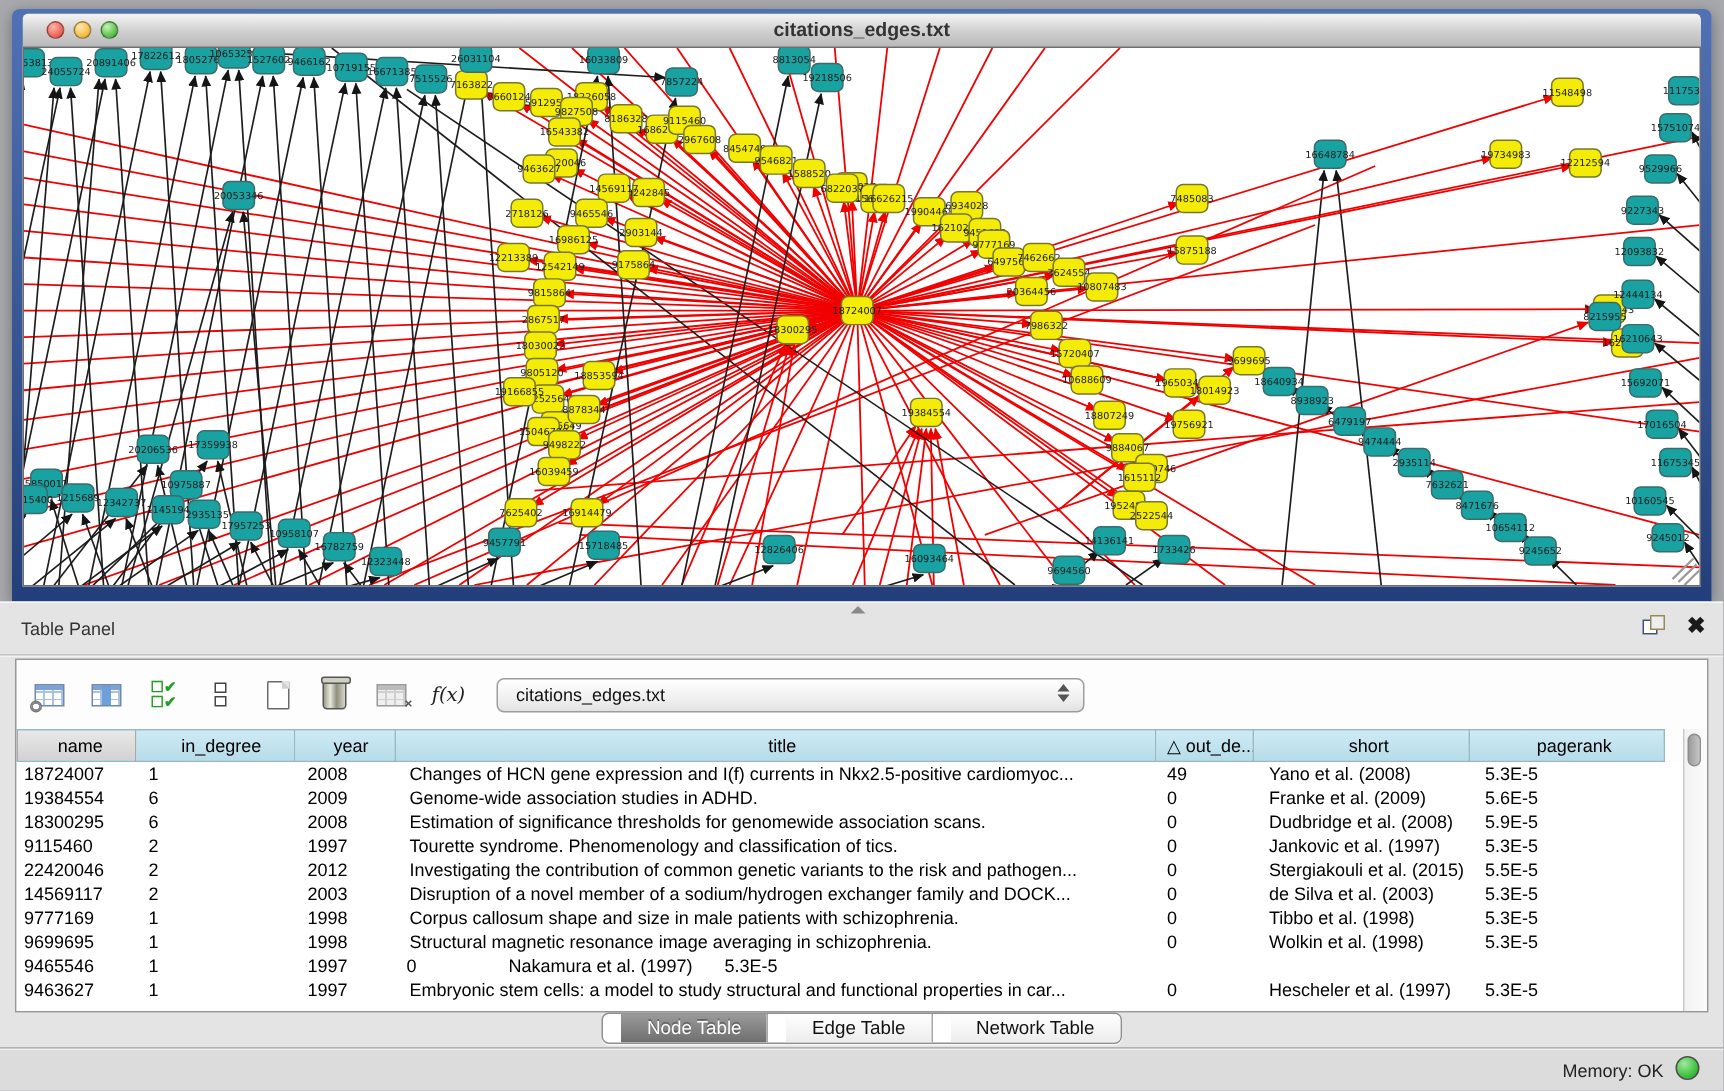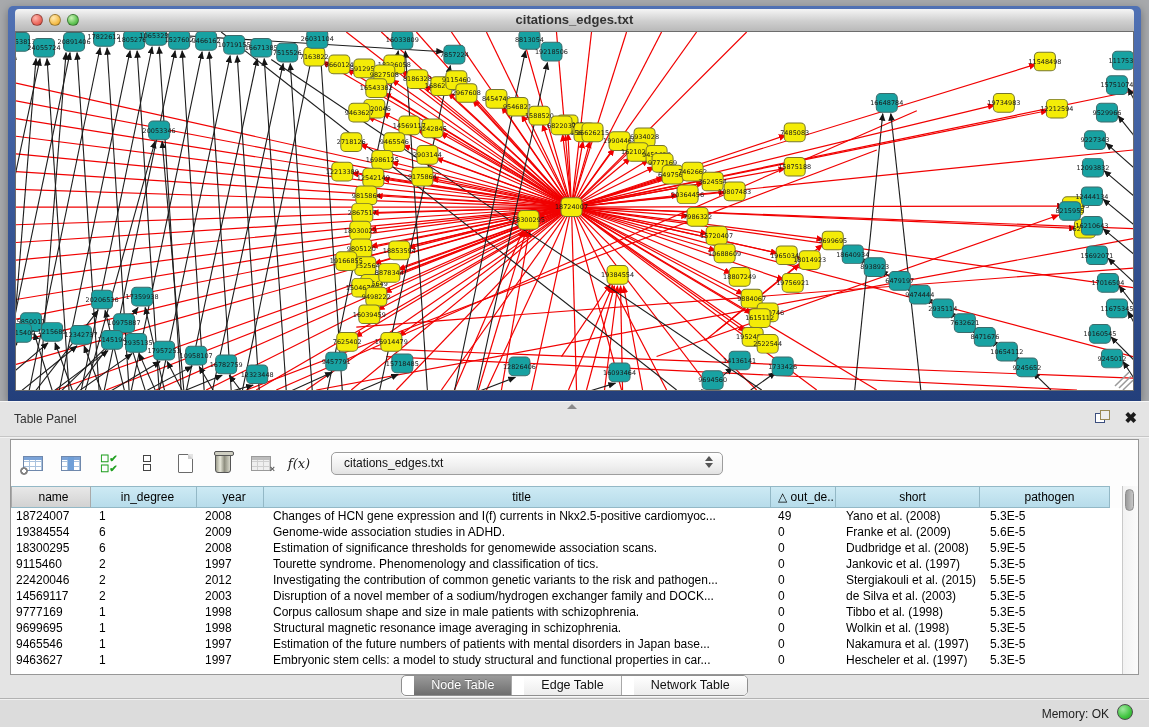--- a/index.html
+++ b/index.html
@@ -720,21 +720,21 @@
     </div>
 
     <div class="tbl">
       <div class="thead">
         <div class="th first c-name">name</div>
         <div class="th c-in_degree">in_degree</div>
         <div class="th c-year">year</div>
         <div class="th c-title">title</div>
         <div class="th c-out_degree">△ out_de...</div>
         <div class="th c-short">short</div>
-        <div class="th c-pagerank">pathogen</div>
+        <div class="th c-pagerank">pagerank</div>
       </div>
       <div class="tbody" id="tbody">
           <div class="trow">
             <div class="tc c-name">18724007</div>
             <div class="tc c-in_degree">1</div>
             <div class="tc c-year">2008</div>
             <div class="tc c-title">Changes of HCN gene expression and I(f) currents in Nkx2.5-positive cardiomyoc...</div>
             <div class="tc c-out_degree">49</div>
             <div class="tc c-short">Yano et al. (2008)</div>
             <div class="tc c-pagerank">5.3E-5</div>
@@ -799,21 +799,20 @@
             <div class="tc c-year">1998</div>
             <div class="tc c-title">Structural magnetic resonance image averaging in schizophrenia.</div>
             <div class="tc c-out_degree">0</div>
             <div class="tc c-short">Wolkin et al. (1998)</div>
             <div class="tc c-pagerank">5.3E-5</div>
           </div>
           <div class="trow">
             <div class="tc c-name">9465546</div>
             <div class="tc c-in_degree">1</div>
             <div class="tc c-year">1997</div>
-            <div class="tc c-title">Estimation of the future numbers of patients with mental disorders in Japan base...</div>
             <div class="tc c-out_degree">0</div>
             <div class="tc c-short">Nakamura et al. (1997)</div>
             <div class="tc c-pagerank">5.3E-5</div>
           </div>
           <div class="trow">
             <div class="tc c-name">9463627</div>
             <div class="tc c-in_degree">1</div>
             <div class="tc c-year">1997</div>
             <div class="tc c-title">Embryonic stem cells: a model to study structural and functional properties in car...</div>
             <div class="tc c-out_degree">0</div>

